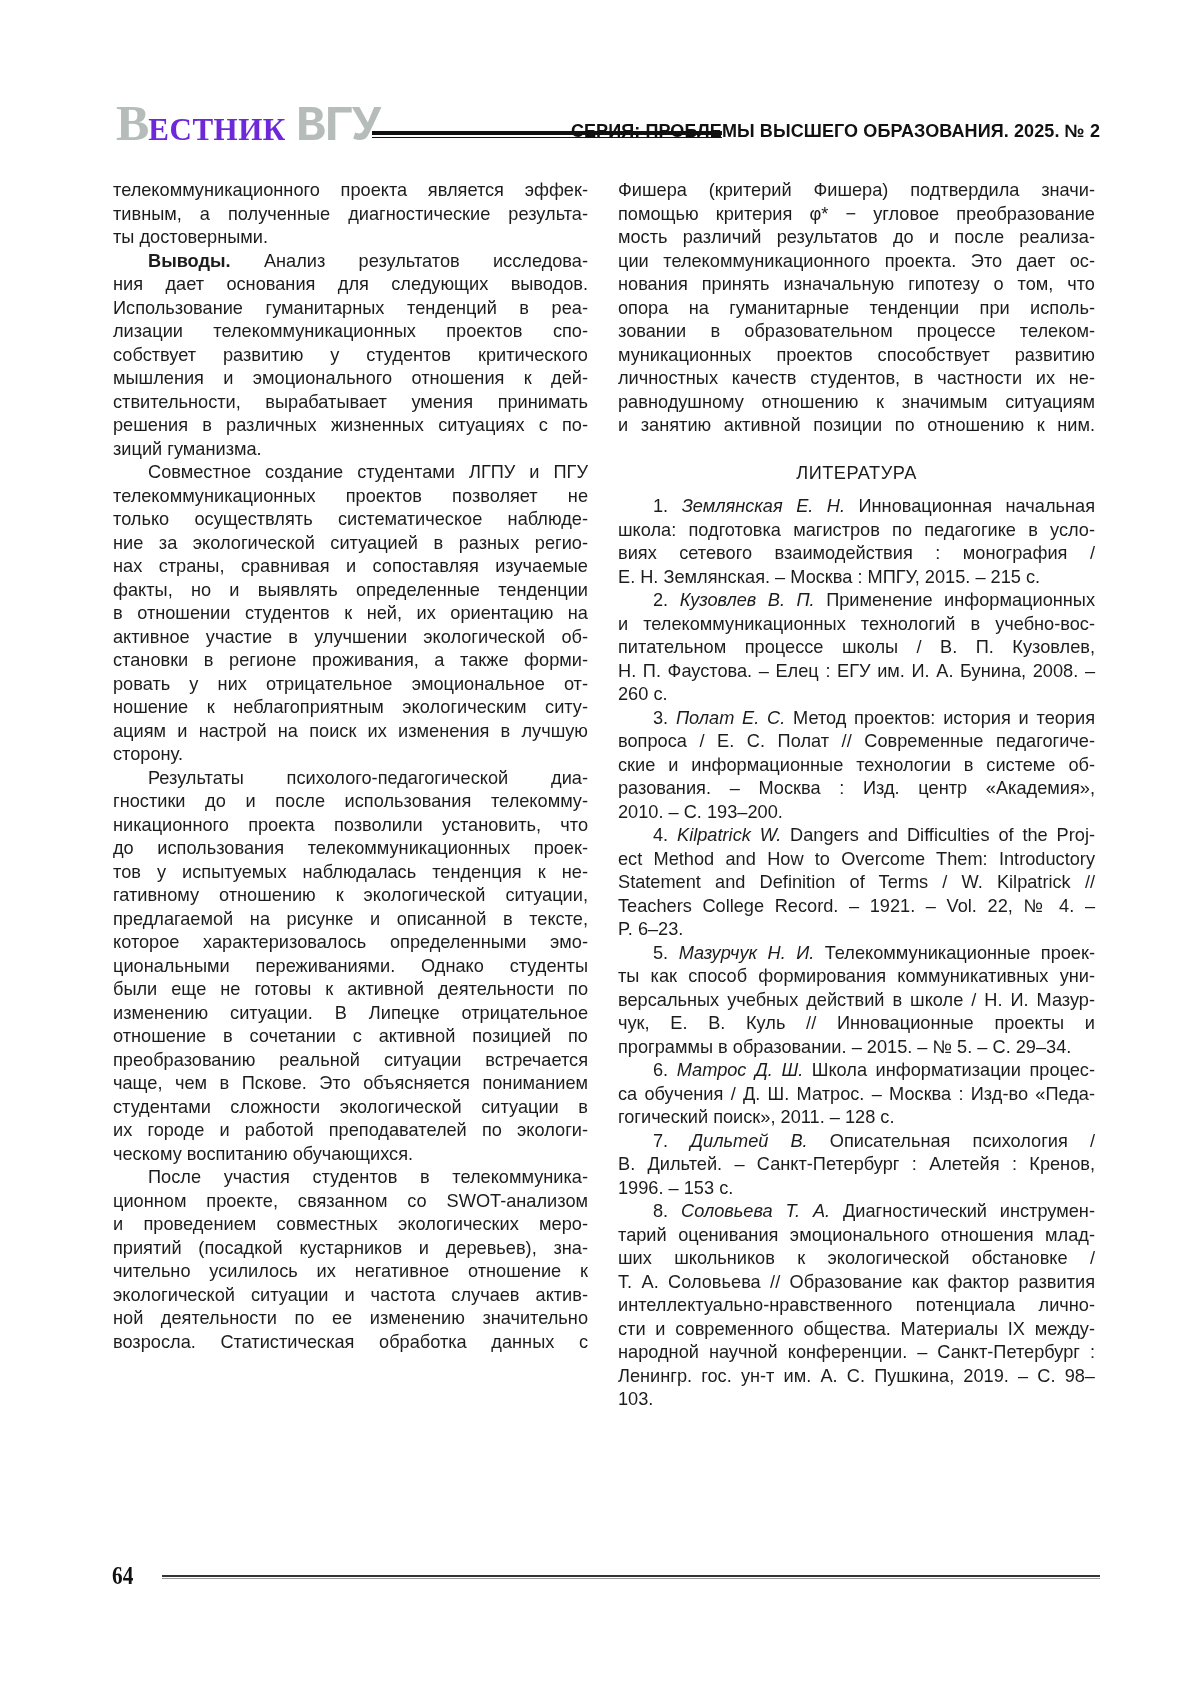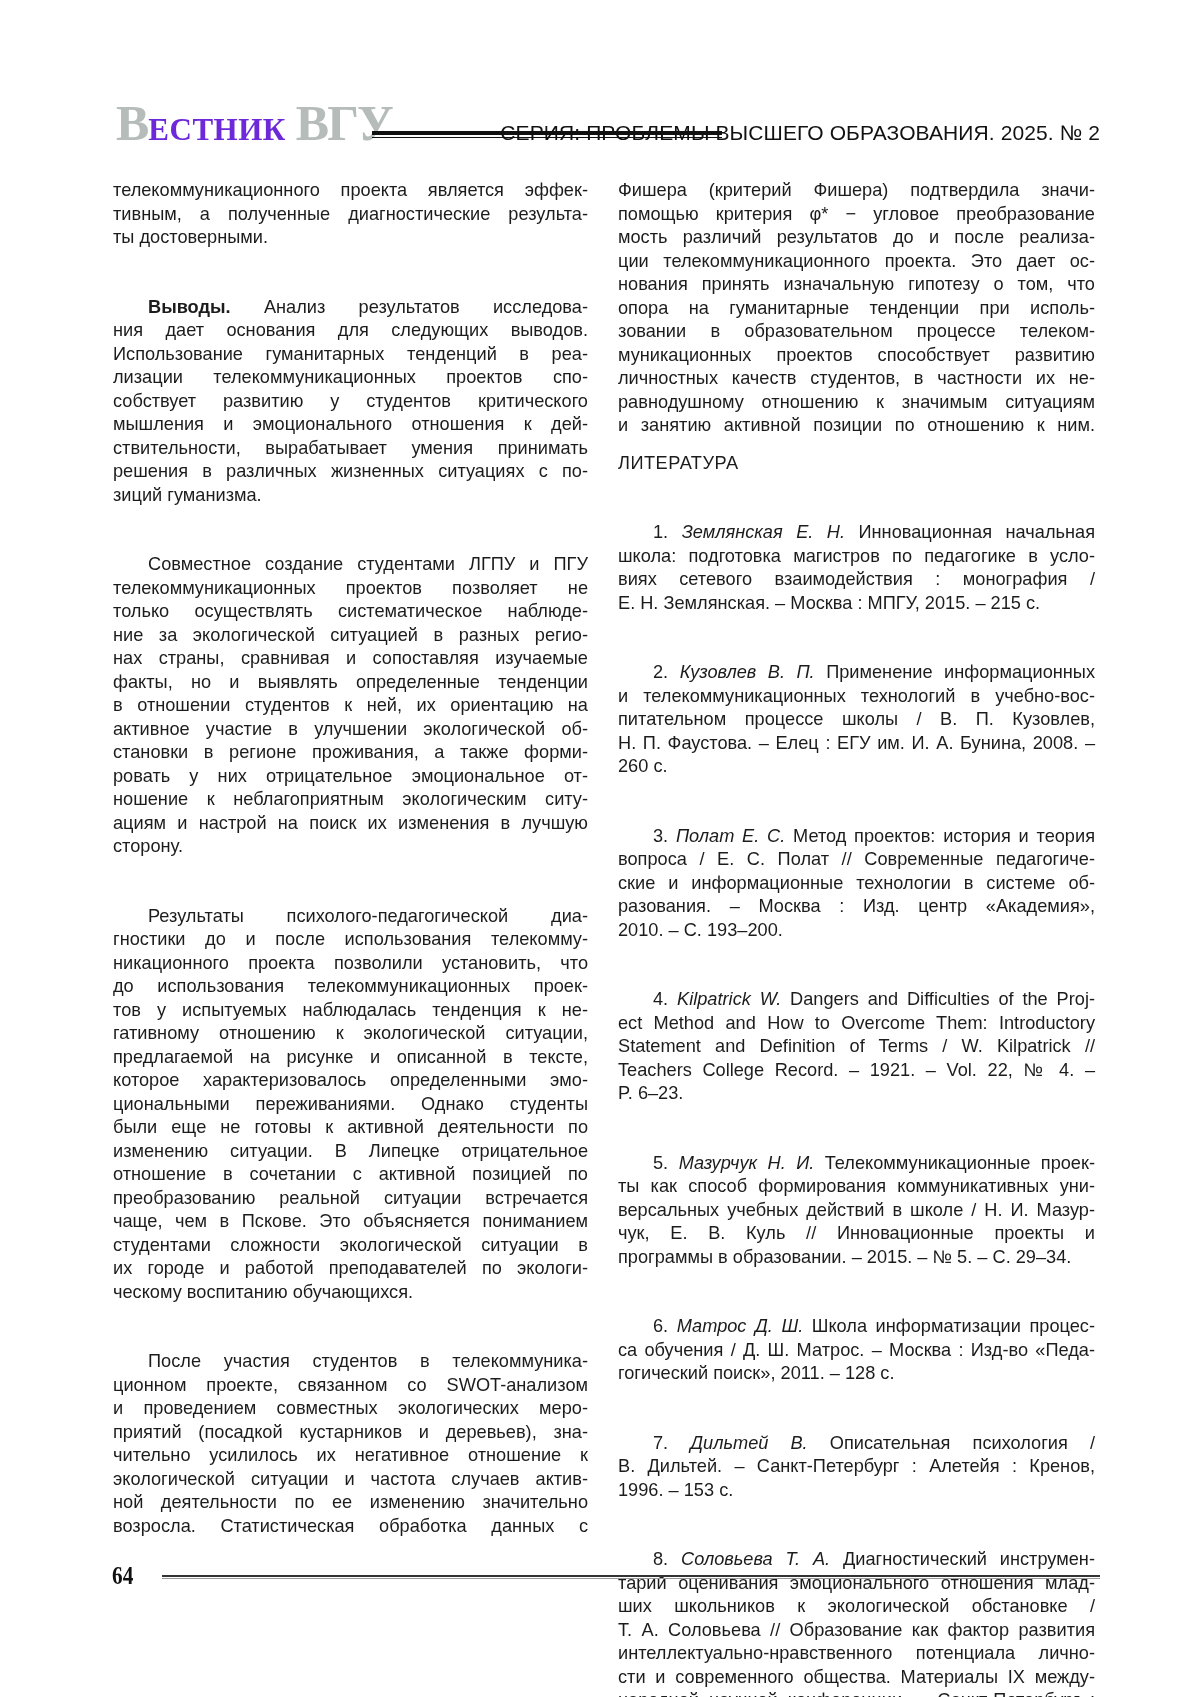--- a/index.html
+++ b/index.html
@@ -3,35 +3,35 @@
 <meta charset="utf-8">
 <style>
   html, body { margin: 0; padding: 0; background: #ffffff; }
   body { width: 1200px; height: 1697px; position: relative; overflow: hidden; font-family: "Liberation Sans", "DejaVu Sans", sans-serif; color: #1a1a1a; }
 
   
   .header { position: absolute; left: 110px; top: 98px; width: 990px; height: 50px; }
   .logo { position: absolute; left: 6px; top: 0; font-family: "Liberation Serif", "DejaVu Serif", serif; font-weight: 900; white-space: nowrap; line-height: 1; }
   .logo .big { font-size: 50px; color: #b5bcba; letter-spacing: -1px; }
   .logo .small { font-size: 31px; color: #6d28d9; letter-spacing: 0.5px; font-variant: small-caps; }
-  .logo .vgu { font-size: 50px; color: #b5bcba; margin-left: 10px; letter-spacing: -2px; }
+  .logo .vgu { font-size: 50px; color: #b5bcba; margin-left: 10px; letter-spacing: -2px; font-family: Liberation Mono, monospace; }
   .header-rule { position: absolute; left: 262px; top: 33px; width: 350px; height: 0; border-top: 4px solid #111; }
   .header-rule2 { position: absolute; left: 262px; top: 39px; width: 350px; height: 0; border-top: 1px solid #111; }
-  .series { position: absolute; right: 0; top: 23px; font-weight: 400; font-size: 21px; color: #111; white-space: nowrap; letter-spacing: 0.1px; }
+  .series { position: absolute; right: 0; top: 23px; font-weight: 700; font-size: 18px; color: #111; white-space: nowrap; letter-spacing: 0.1px; }
 
   
   .col { position: absolute; top: 179px; font-size: 18.2px; line-height: 23.5px; color: #1c1c1c; }
   .col.left { left: 113px; width: 475px; }
   .col.right { left: 618px; width: 477px; }
   .ln { display: block; text-align: justify; text-align-last: justify; white-space: nowrap; height: 23.5px; }
   .ln.last { text-align-last: left; }
-  .ln.ind { text-indent: 35px; margin-top: 46px; }
+  .ln.ind { text-indent: 35px; }
   .ln b { font-weight: 700; }
   .ln i { font-style: italic; }
-  .lit-title { display: block; height: 23.5px; margin-top: 14px; margin-bottom: 10px; letter-spacing: 0.5px; }
+  .lit-title { display: block; text-align: center; height: 23.5px; margin-top: 24px; margin-bottom: 10px; letter-spacing: 0.5px; }
 
   
   .pageno { position: absolute; left: 112px; top: 1562px; font-family: "Liberation Serif", "DejaVu Serif", serif; font-weight: 700; font-size: 25px; color: #111; transform: scaleX(0.85); transform-origin: left; }
   .footer-rule { position: absolute; left: 162px; top: 1575px; width: 938px; border-top: 2px solid #333; }
   .footer-rule2 { position: absolute; left: 162px; top: 1578px; width: 938px; border-top: 1px solid #999; }
 </style>
 </head>
 <body>
 
 <div class="header">

